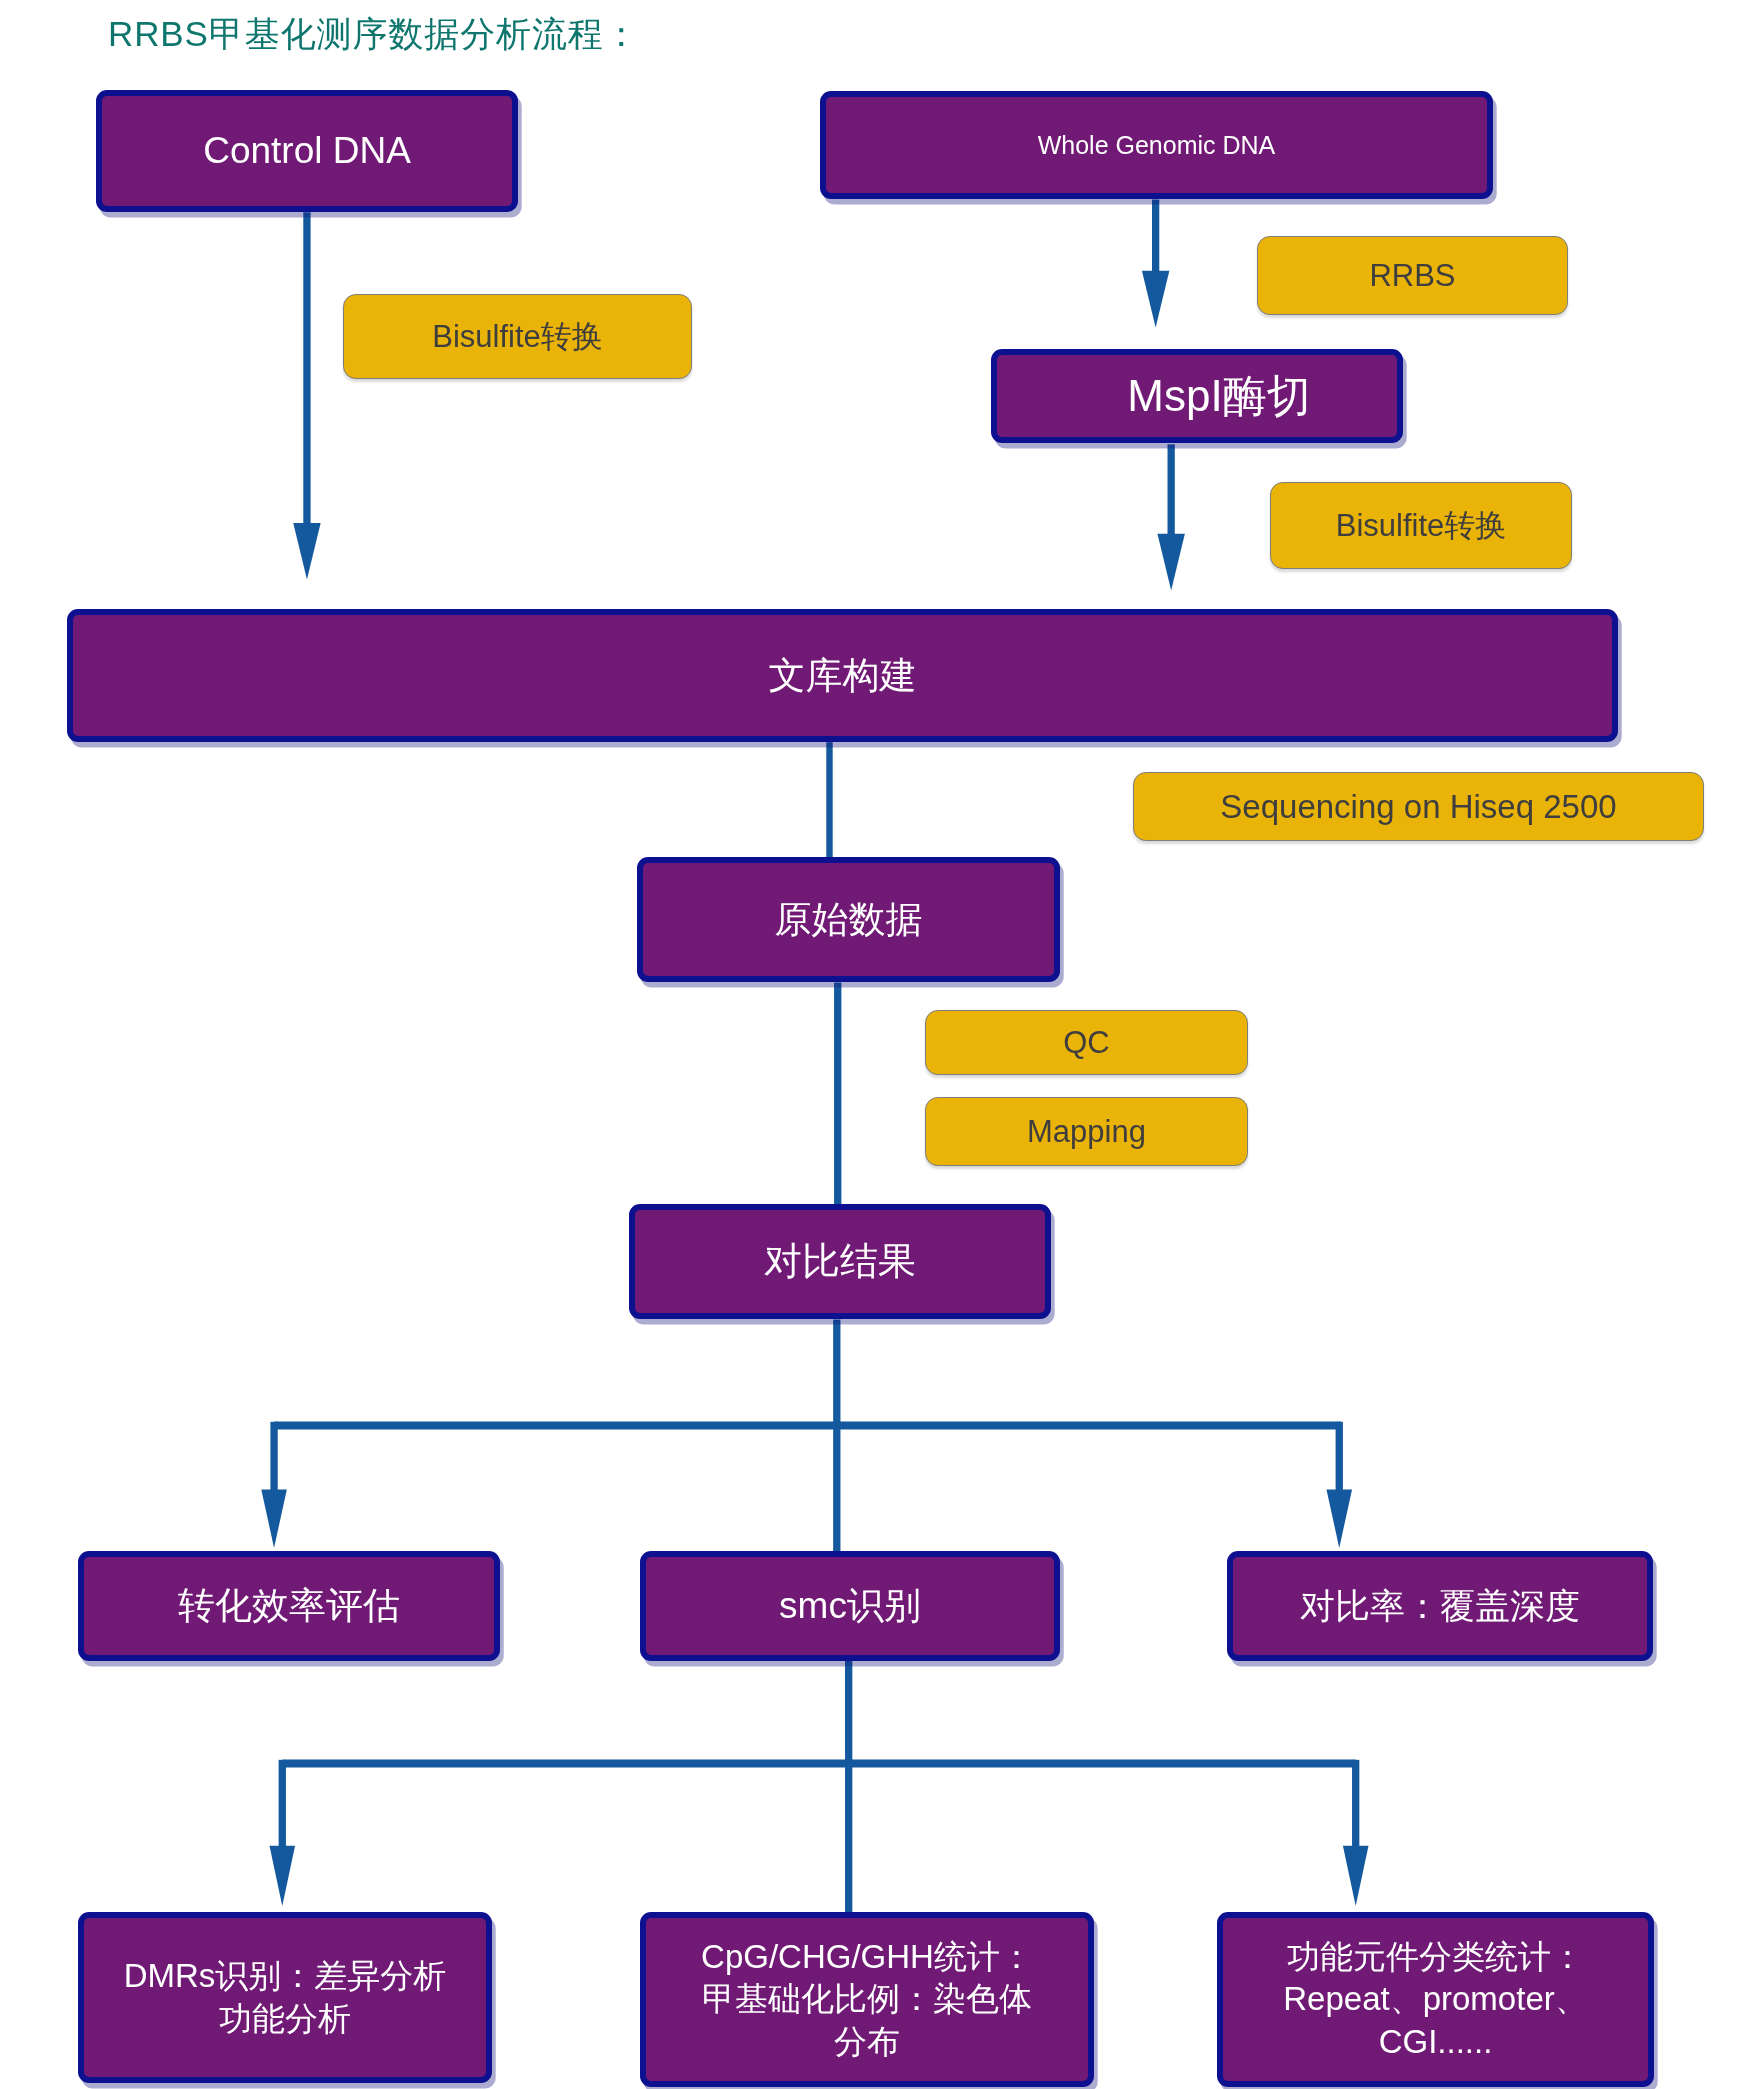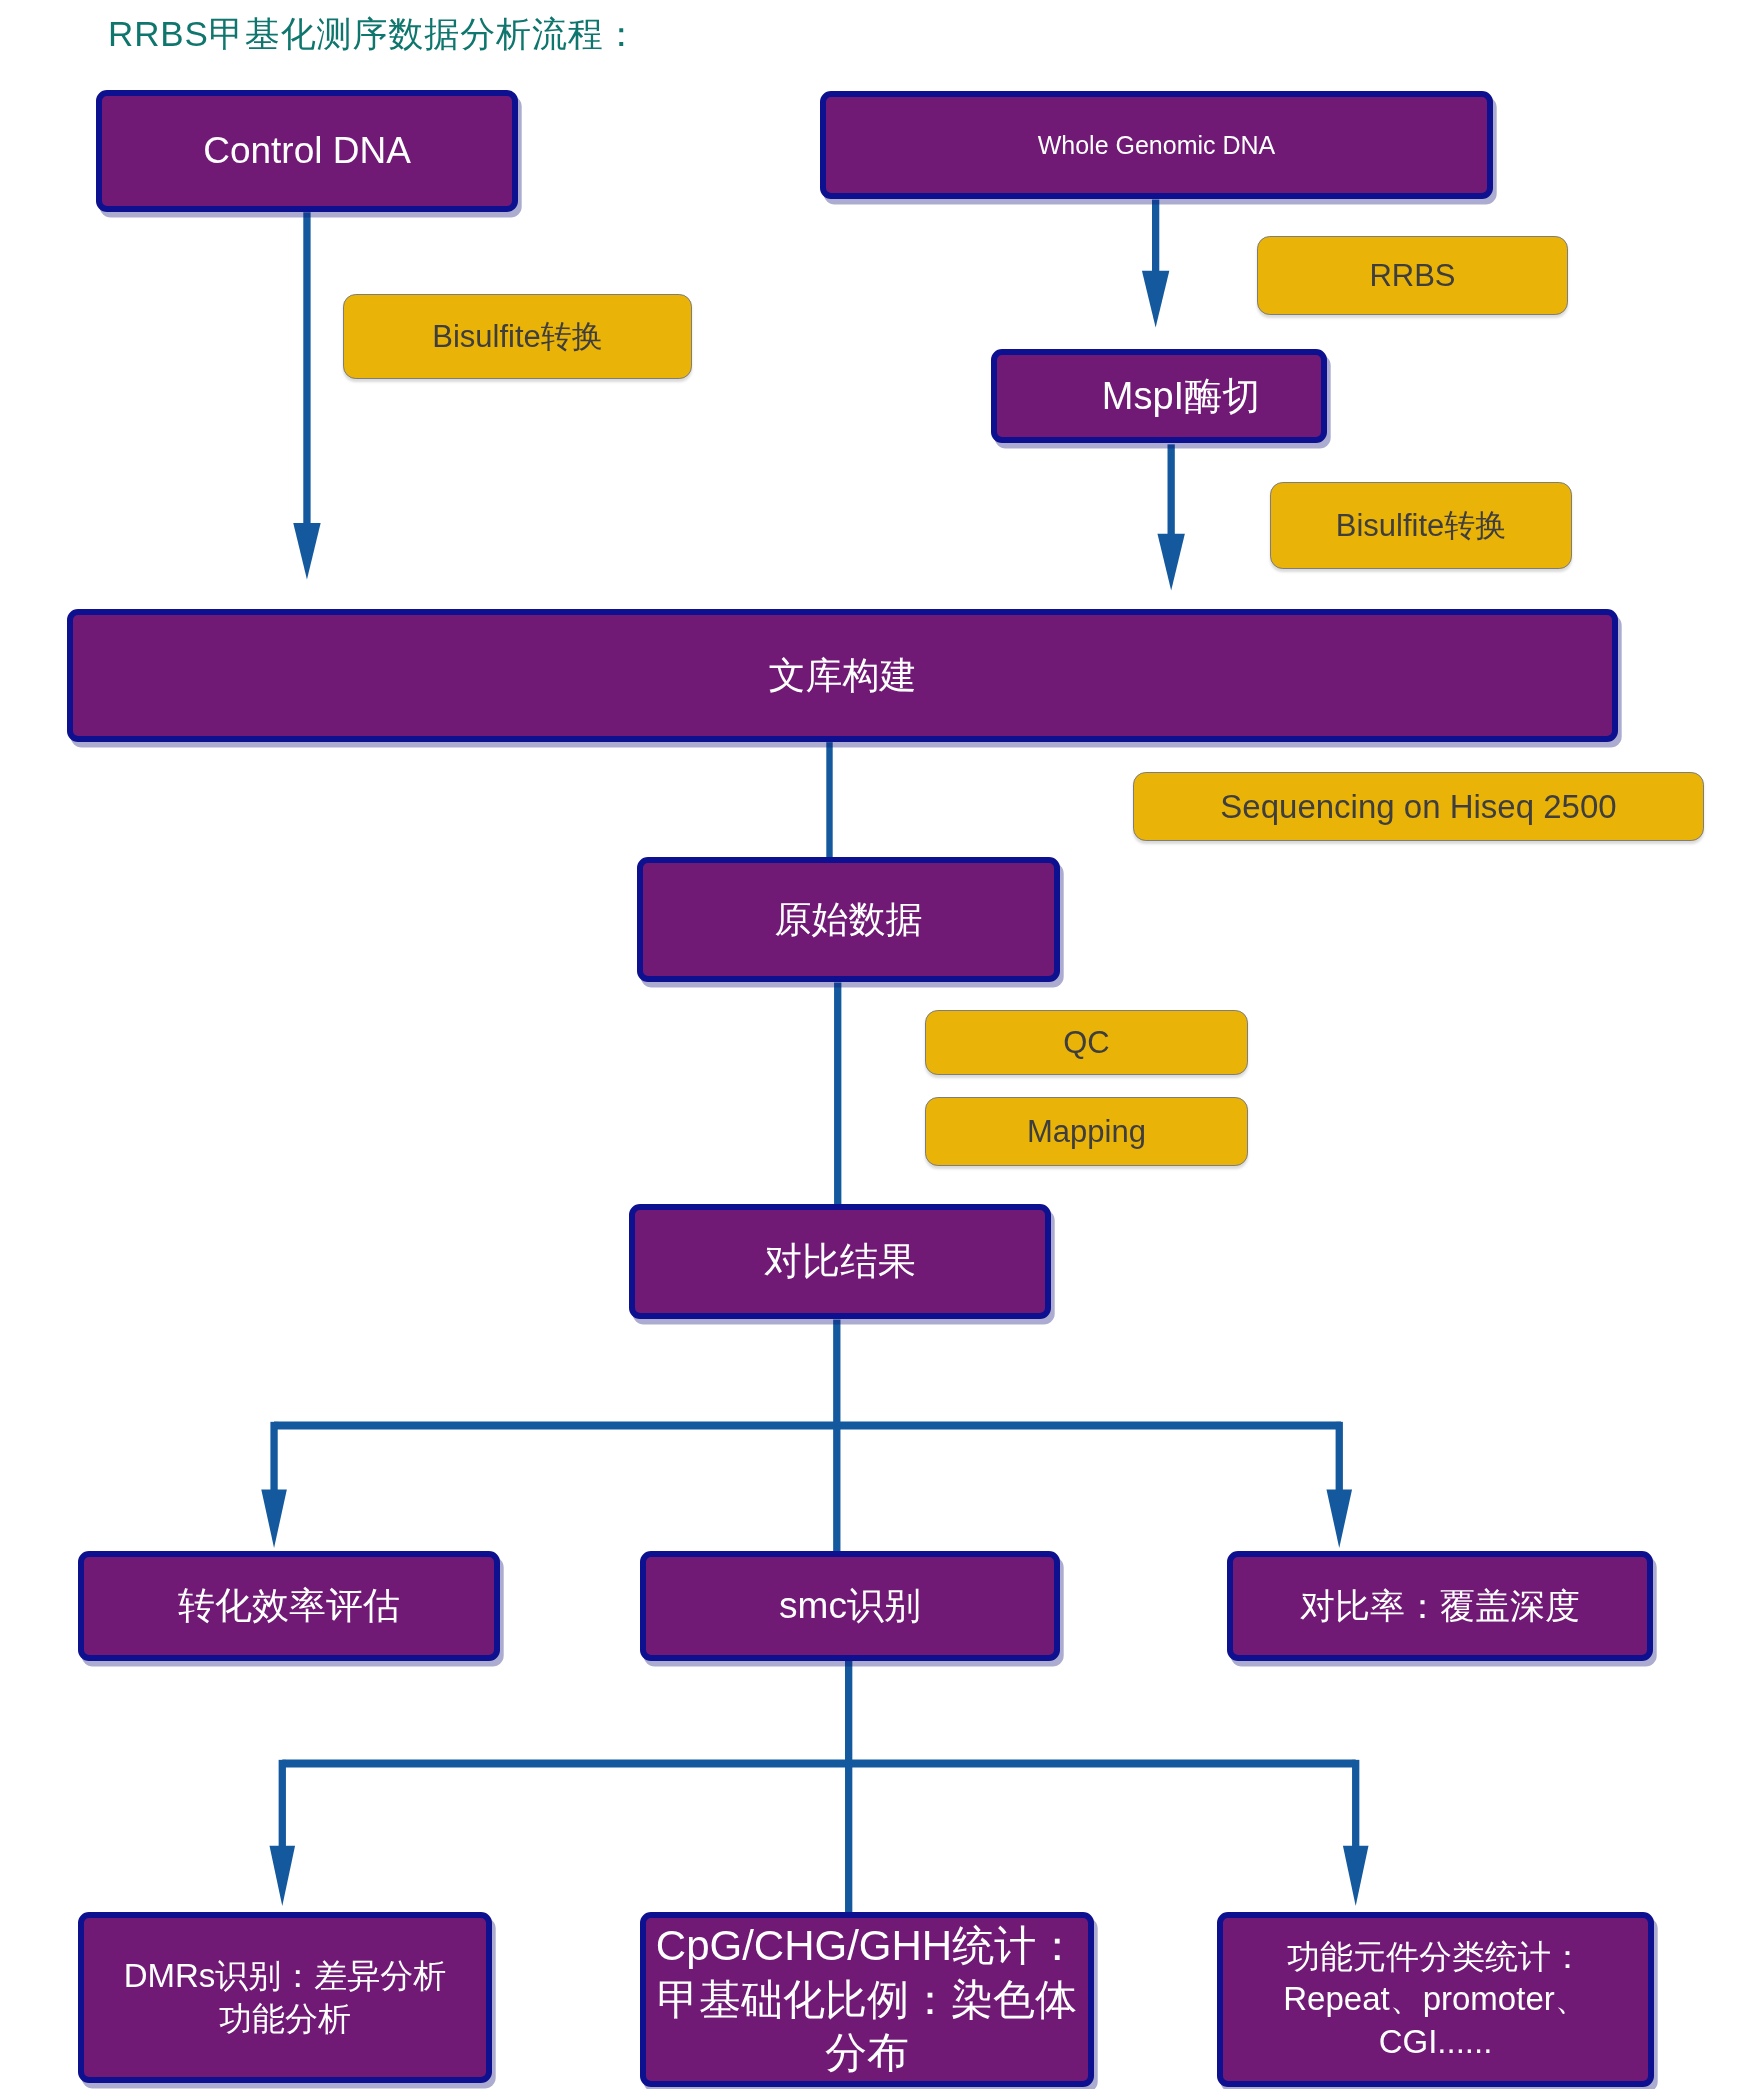--- a/index.html
+++ b/index.html
@@ -60,29 +60,29 @@
     justify-content: center;
     text-align: center;
     font-size: 31px;
     z-index: 2;
     box-shadow: 0 2.7px 2.7px rgba(0,0,0,0.15);
     white-space: nowrap;
   }
 
   #node-control-dna   { left:96px;  top:90px;   width:422px;  height:122px; font-size:37px; }
   #node-whole-dna     { left:820px;  top:91px;  width:673px;  height:108px; font-size:25px; }
-  #node-mspi          { left:991px; top:349px;  width:336px;  height:94px; font-size:38px;padding-left:44px; }
+  #node-mspi          { left:991px; top:349px;  width:412px;  height:94px; font-size:44px;padding-left:44px; }
   #node-library       { left:67px;   top:609px;  width:1551px; height:133px; font-size:37px; }
   #node-raw           { left:637px;  top:857px;  width:423px;  height:125px; font-size:37px; }
   #node-align         { left:629px;  top:1204px; width:422px;  height:115px; font-size:38px; }
   #node-conv          { left:78px;   top:1551px; width:422px;  height:110px; font-size:37px; }
   #node-smc           { left:640px;  top:1551px; width:420px;  height:110px; font-size:37px; }
   #node-ratio         { left:1227px; top:1551px; width:426px;  height:110px; font-size:35px; }
   #node-dmrs          { left:78px;   top:1912px; width:414px;  height:171px; font-size:33px; }
-  #node-cpg           { left:640px;  top:1912px; width:454px;  height:175px; font-size:42px; }
+  #node-cpg           { left:640px;  top:1912px; width:454px;  height:175px; font-size:33px; }
   #node-func          { left:1217px; top:1912px; width:437px;  height:175px; font-size:33px; }
 
   #label-bisulfite-left  { left:343px;  top:294px;  width:349px; height:85px; }
   #label-rrbs            { left:1257px; top:236px;  width:311px; height:79px; }
   #label-bisulfite-right { left:1270px; top:482px;  width:302px; height:87px; }
   #label-hiseq           { left:1133px; top:772px;  width:571px; height:69px; font-size:33px; }
   #label-ref             { left:426px;  top:999px; width:320px; height:71px; }
   #label-qc              { left:925px; top:1010px; width:323px; height:65px; }
   #label-mapping         { left:925px; top:1097px; width:323px; height:69px;text-align:center; }
 </style>

